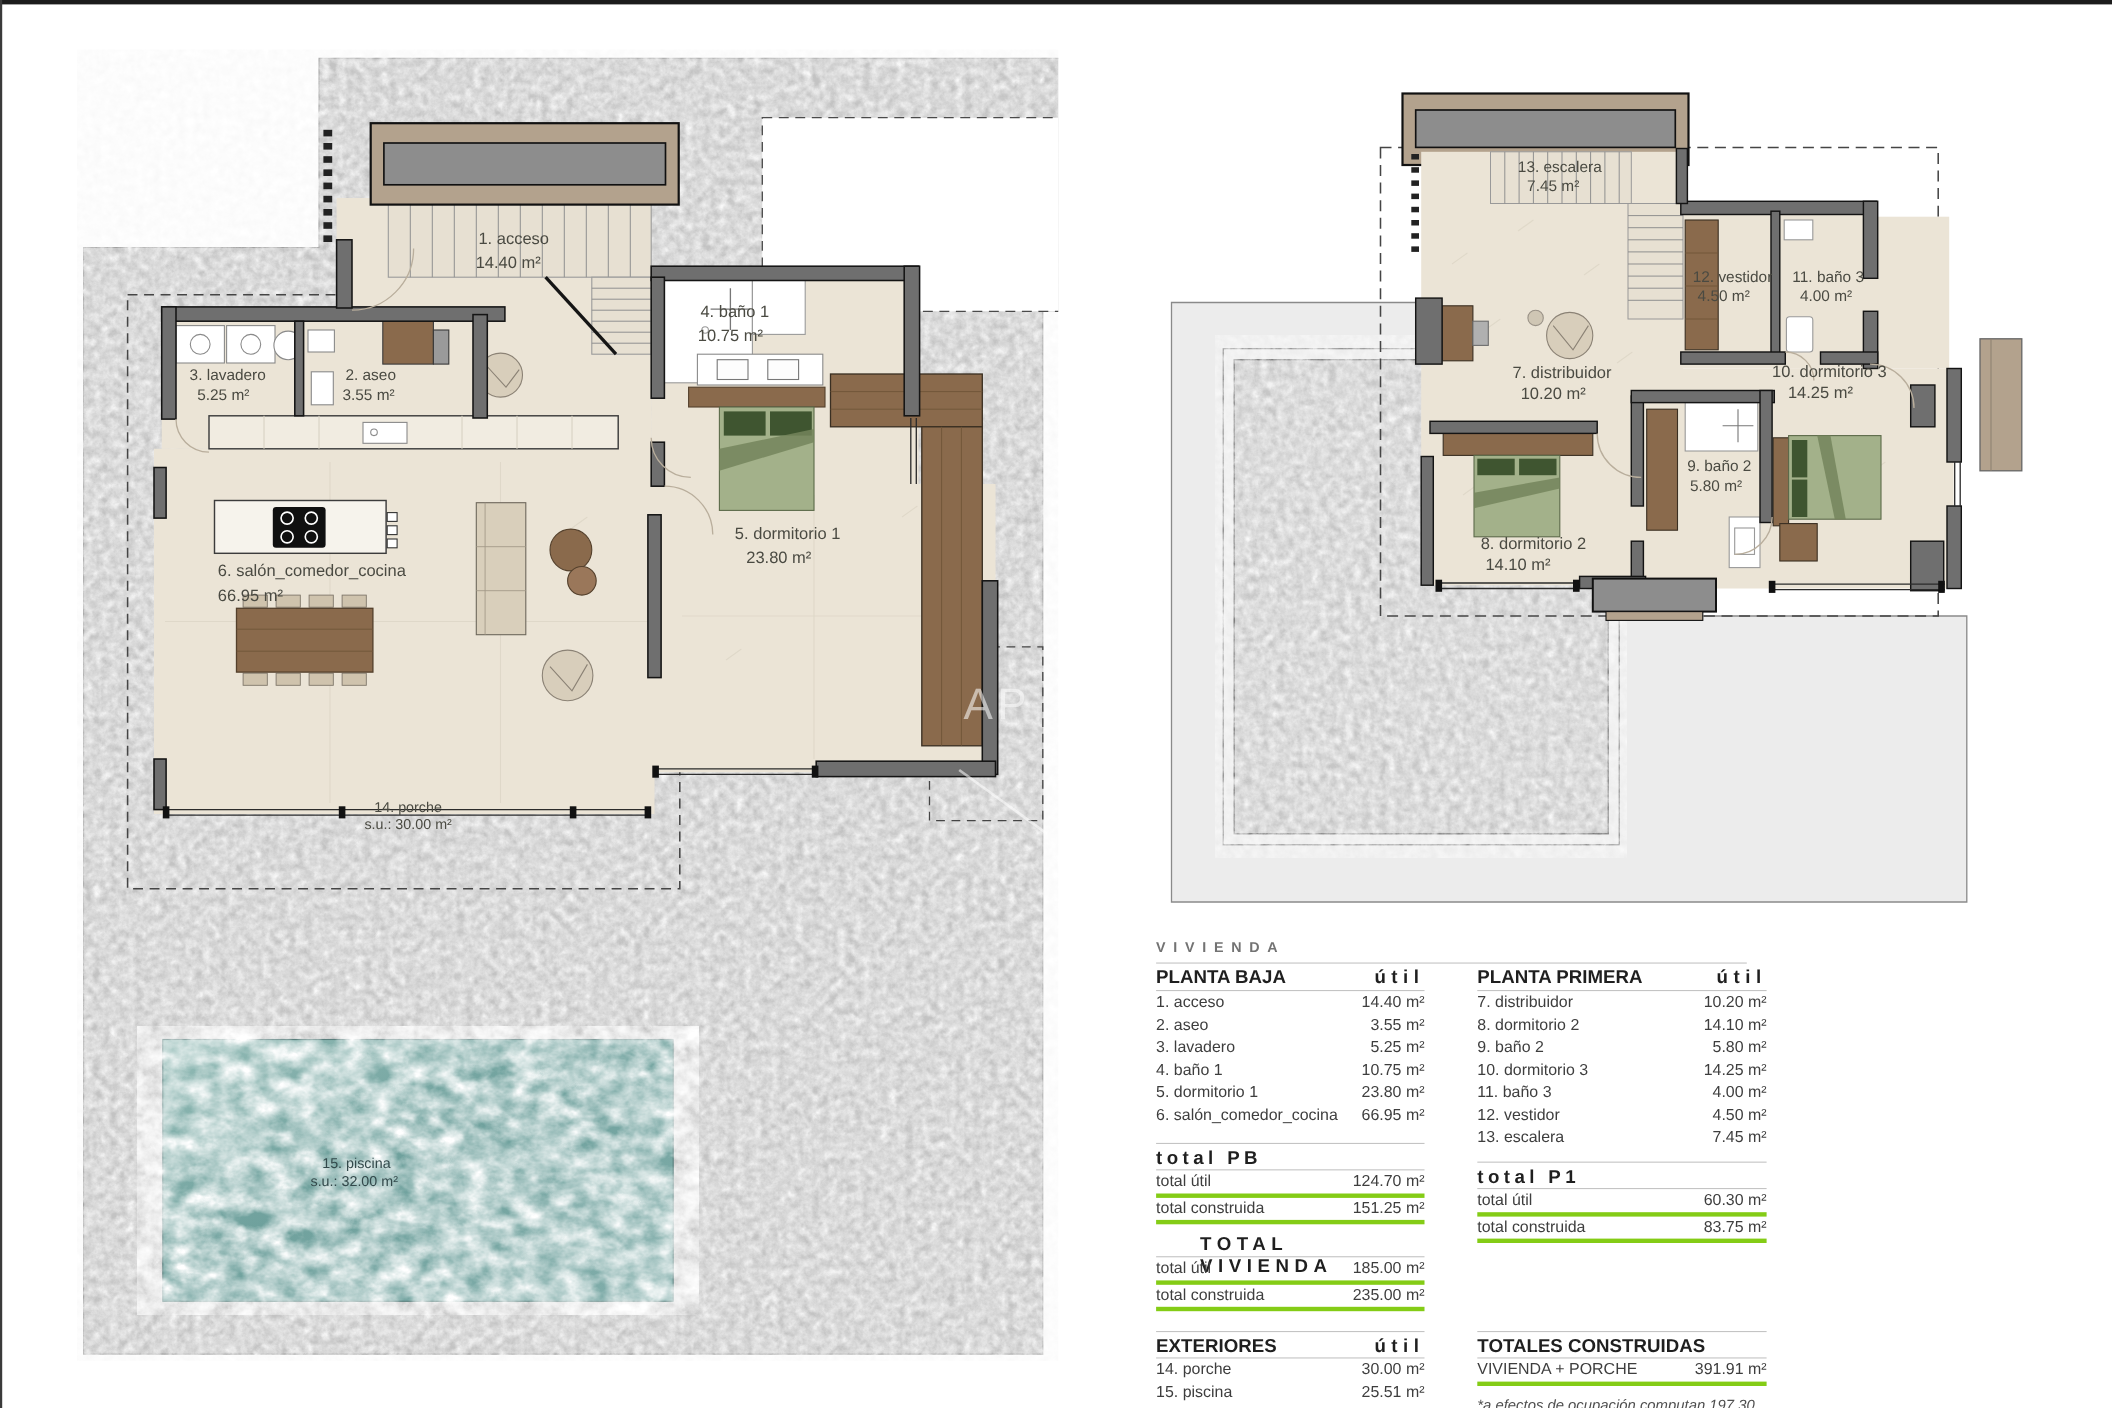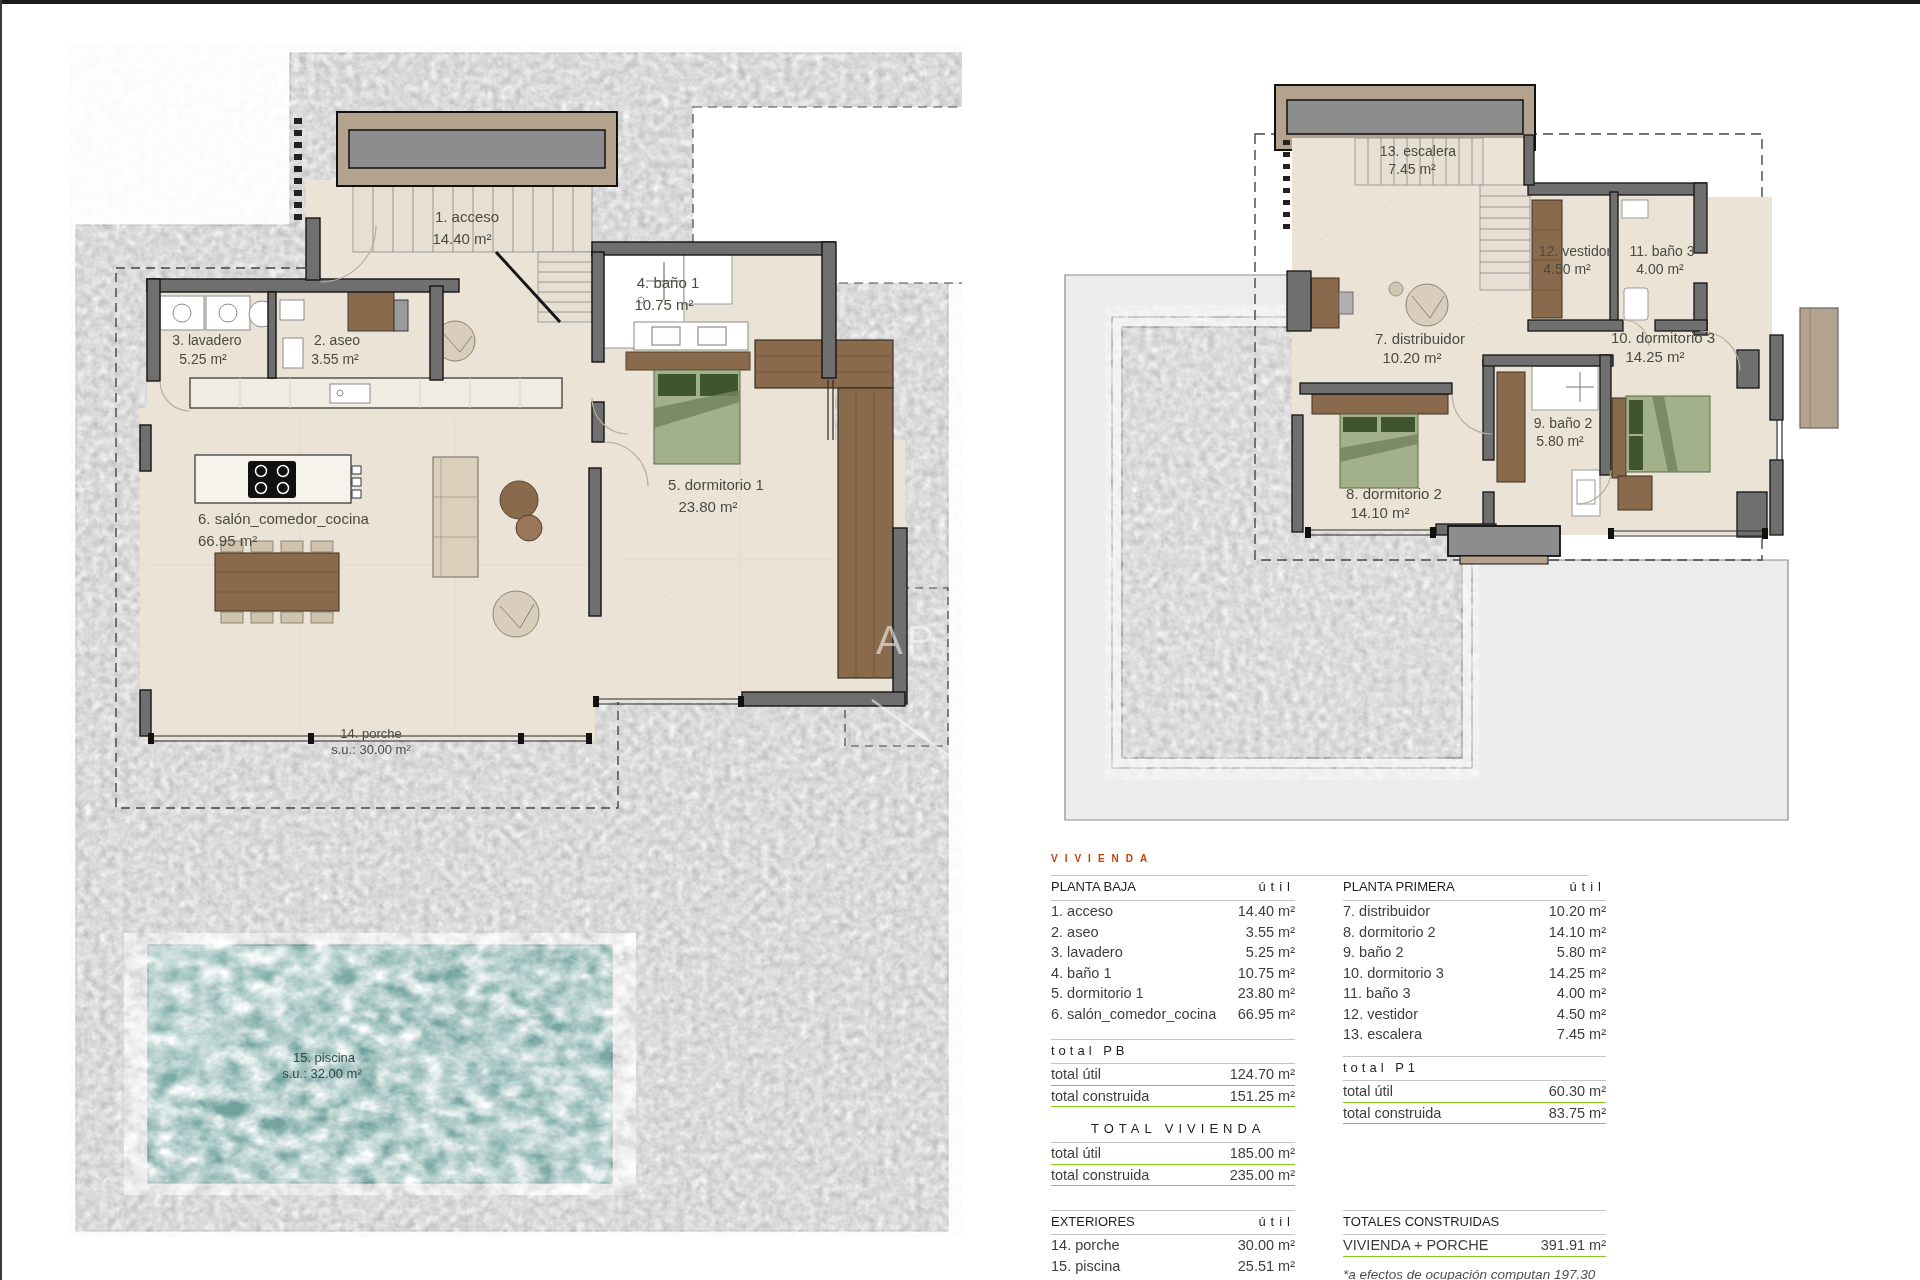--- a/index.html
+++ b/index.html
@@ -8,33 +8,33 @@
     font-family:"Liberation Sans",sans-serif;overflow:hidden;
   }
   .frame-top{position:absolute;left:0;top:0;width:1920px;height:4px;background:#1c1c1c;}
   .frame-left{position:absolute;left:0;top:0;width:2px;height:1280px;background:#3a3a3a;}
   svg{position:absolute;}
   svg text{font-family:"Liberation Sans",sans-serif;}
 
   
   .summary{position:absolute;left:1051px;top:853px;width:537px;height:427px;color:#3e3e3e;font-size:14.5px;}
   .summary .abs{position:absolute;}
-  .t-title{font-weight:bold;color:#c2410c;letter-spacing:7px;font-size:10px;}
+  .t-title{font-weight:bold;color:#737373;letter-spacing:7px;font-size:13px;}
   .title-rule{position:absolute;top:22px;left:0;width:537px;border-top:1px solid #c4c4c4;}
   .colL{left:0;width:244px;}
   .colR{left:292px;width:263px;}
   .hdr-row{display:flex;justify-content:space-between;align-items:baseline;
     border-bottom:1px solid #c4c4c4;padding-bottom:3px;height:18px;}
   .hdr-row.topline{border-top:1px solid #c4c4c4;padding-top:3px;height:17px;}
-  .hdr{font-weight:normal;color:#1f1f1f;font-size:13px;}
+  .hdr{font-weight:bold;color:#1f1f1f;font-size:17px;}
   .sp-util{letter-spacing:5px;}
   .sp-total{letter-spacing:4px;}
   .sp-big{letter-spacing:5px;margin-left:40px;}
   .row{display:flex;justify-content:space-between;line-height:20.5px;height:20.5px;}
-  .row.sep{border-bottom:1px solid #84cc16;}
+  .row.sep{border-bottom:4px solid #84cc16;}
   .val{text-align:right;}
   .note{font-style:italic;color:#4e4e4e;font-size:13.5px;margin-top:10px;}
 </style>
 </head>
 <body>
 
 <div class="frame-top"></div>
 <div class="frame-left"></div>
 
 <svg style="left:70px;top:45px;" width="892" height="1192" viewBox="70 45 892 1192">

